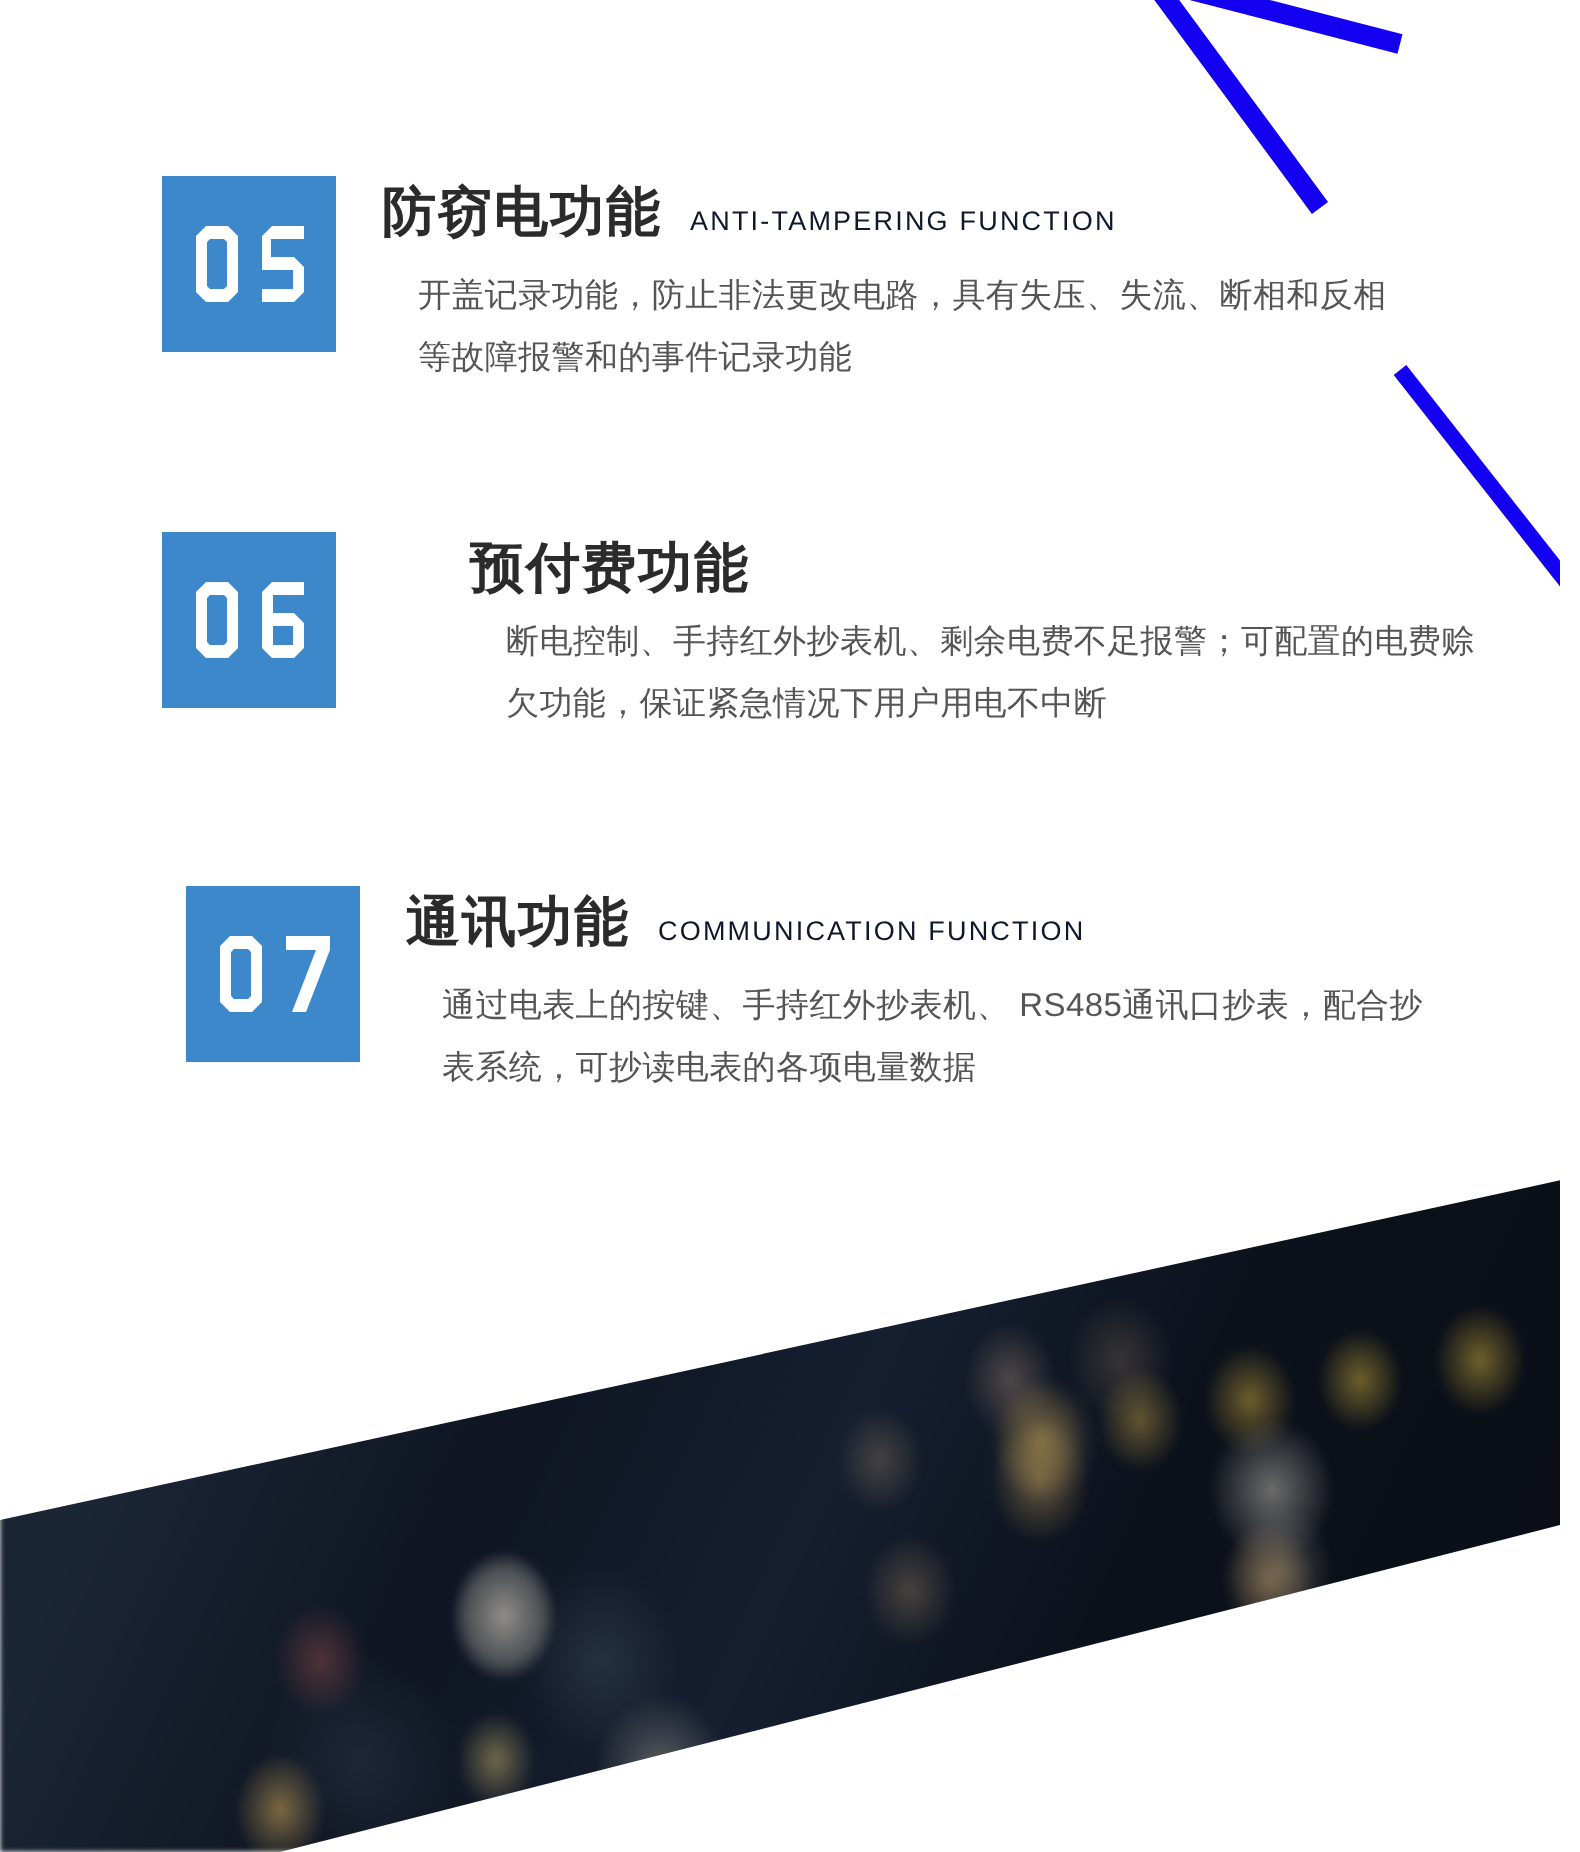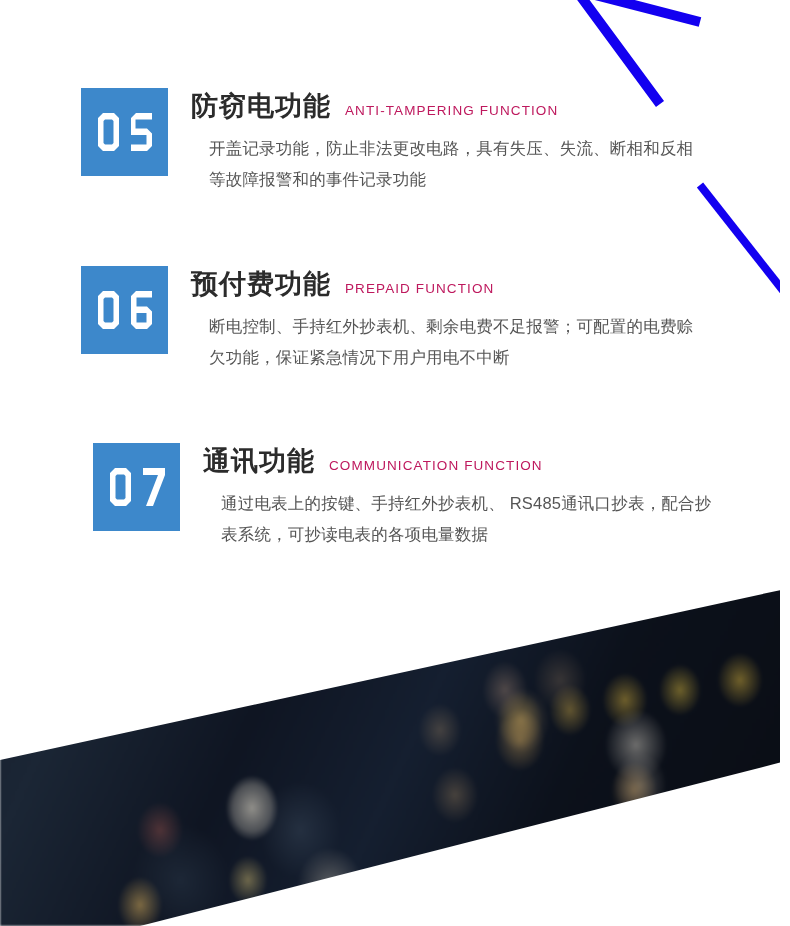--- a/index.html
+++ b/index.html
@@ -37,21 +37,21 @@
     width: 790px;
   }
 
   .feature-row {
     position: absolute;
     display: flex;
     align-items: flex-start;
   }
 
   .feature-row.r0 { left: 81px; top: 88px; }
-  .feature-row.r1 { left: 81px; top: 266px; }
+  .feature-row.r1 { left: 81px; top: 266px; gap: 44px; }
   .feature-row.r2 { left: 93px; top: 443px; }
 
   .badge {
     width: 87px;
     height: 88px;
     flex: 0 0 87px;
     background: #3d88cb;
     display: flex;
     align-items: center;
     justify-content: center;
@@ -73,21 +73,21 @@
   .feature-title {
     font-size: 27px;
     font-weight: bold;
     color: #2b2b2b;
     letter-spacing: 1px;
     line-height: 32px;
   }
 
   .feature-subtitle {
     font-size: 13.5px;
-    color: #be185d;
+    color: #0f172a;
     letter-spacing: 1.1px;
     margin-left: 14px;
     line-height: 32px;
     font-weight: normal;
   }
 
   .feature-desc {
     font-size: 16.5px;
     color: #555555;
     line-height: 31px;
@@ -178,21 +178,20 @@
         <svg width="64" height="42" viewBox="0 0 128 84">
           <path d="M10 14 L20 4 L42 4 L52 14 L52 70 L42 80 L20 80 L10 70 Z
                    M21 20 L21 64 L24 67 L38 67 L41 64 L41 20 L38 17 L24 17 Z" fill="#ffffff" fill-rule="evenodd"></path>
           <path d="M118 4 L118 17 L87 17 L87 35 L108 35 L118 45 L118 70 L108 80 L86 80 L76 70 L76 14 L86 4 Z
                    M87 48 L87 67 L107 67 L107 48 Z" fill="#ffffff" fill-rule="evenodd"></path>
         </svg>
       </div>
       <div class="feature-text">
         <div class="title-line">
           <span class="feature-title">预付费功能</span>
-          <span class="feature-subtitle">PREPAID FUNCTION</span>
         </div>
         <div class="feature-desc">断电控制、手持红外抄表机、剩余电费不足报警；可配置的电费赊欠功能，保证紧急情况下用户用电不中断</div>
       </div>
     </div>
 
     <div class="feature-row r2">
       <div class="badge">
         <svg width="64" height="42" viewBox="0 0 128 84">
           <path d="M10 14 L20 4 L42 4 L52 14 L52 70 L42 80 L20 80 L10 70 Z
                    M21 20 L21 64 L24 67 L38 67 L41 64 L41 20 L38 17 L24 17 Z" fill="#ffffff" fill-rule="evenodd"></path>

